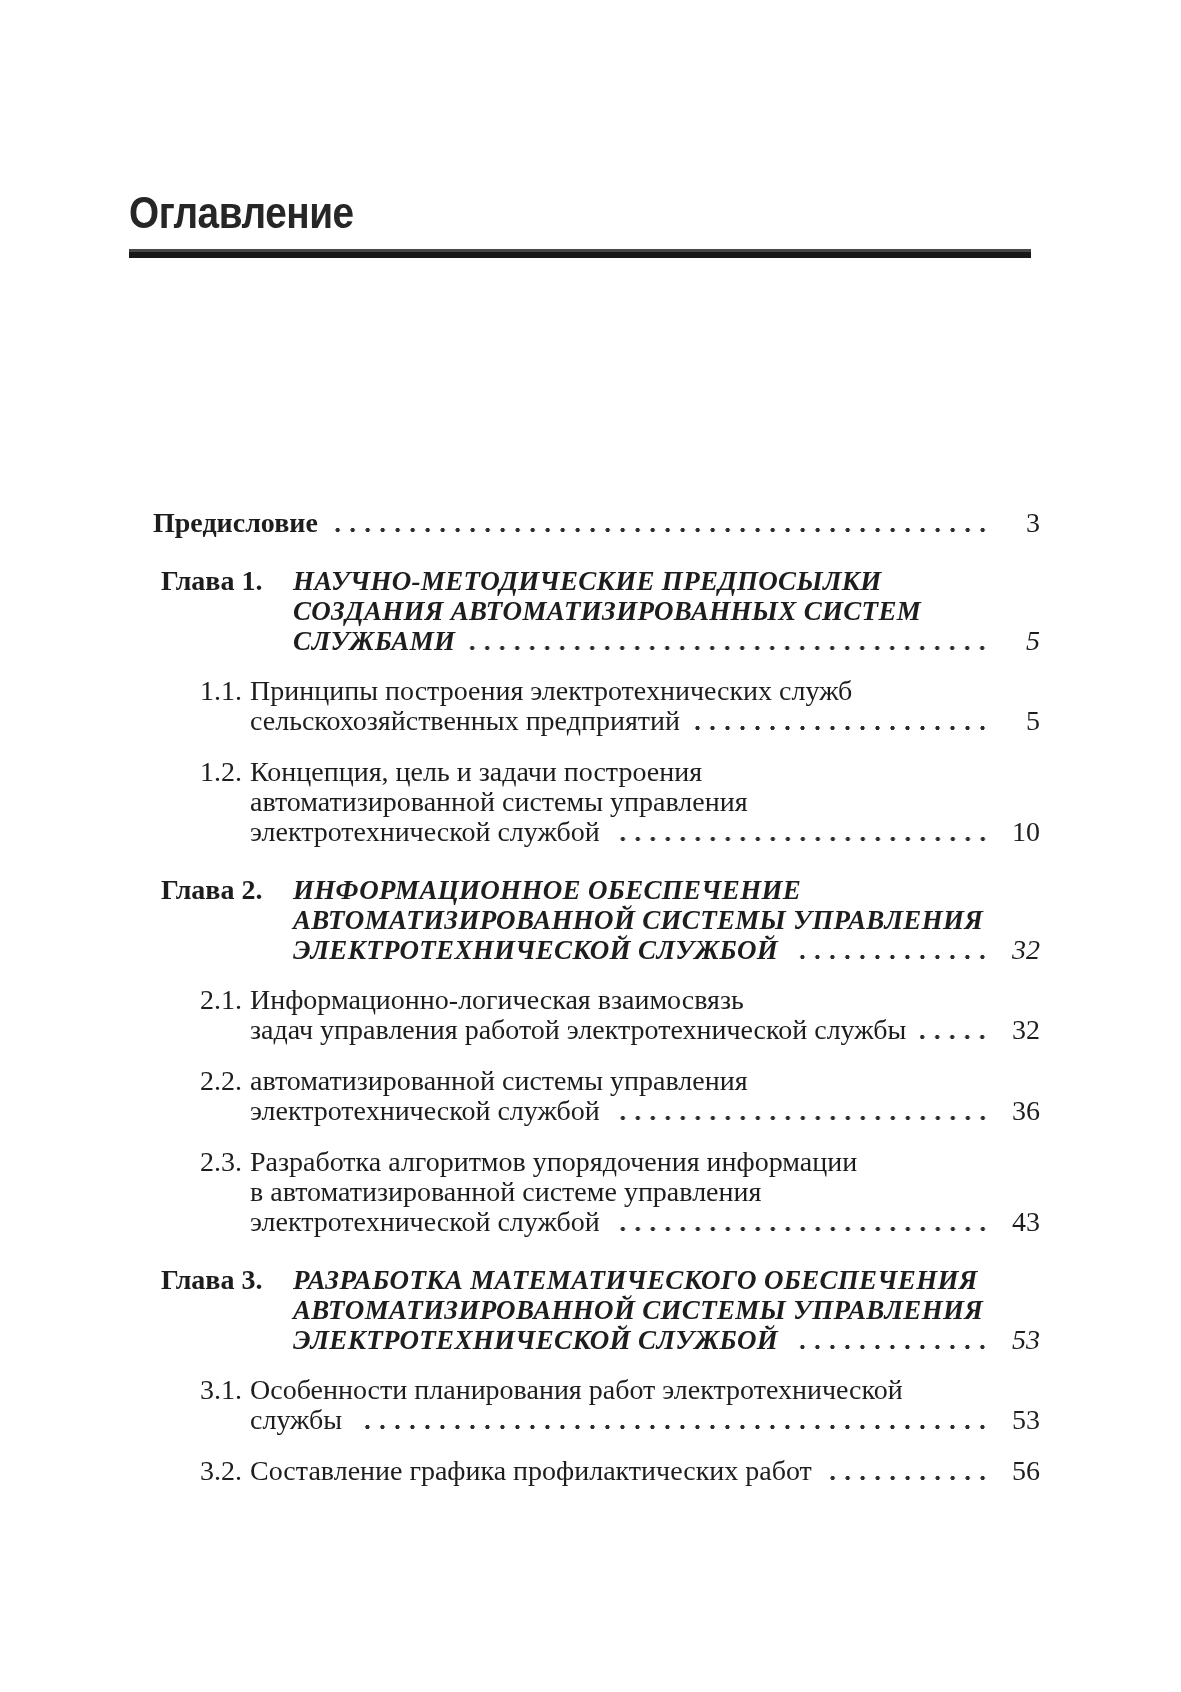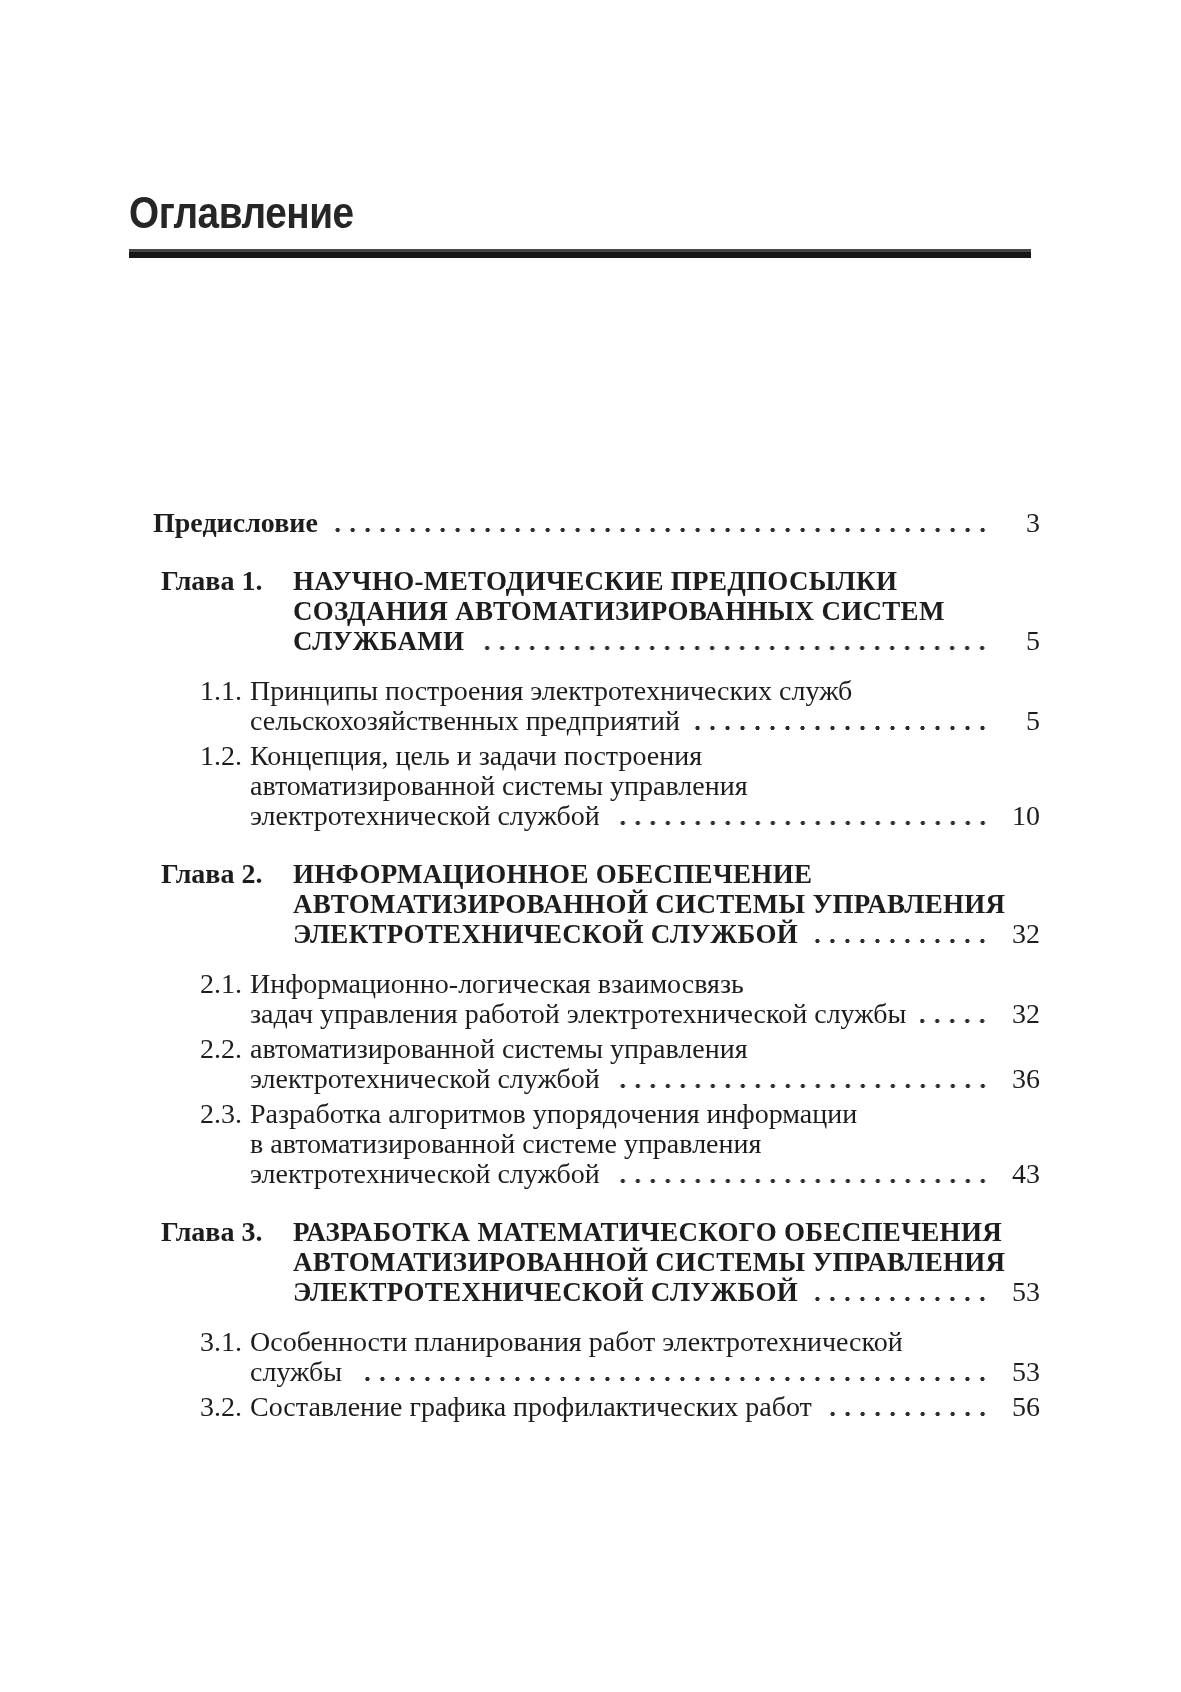--- a/index.html
+++ b/index.html
@@ -43,30 +43,30 @@
     position: absolute;
     left: 153px; top: 508px;
     width: 887px;
     font-size: 28px;
     line-height: 30px;
   }
   .entry { display: flex; align-items: flex-start; }
   .entry.preface { align-items: flex-end; }
   .entry.chapter { margin-top: 28px; margin-left: 8px; }
   .entry.section.first { margin-top: 20px; }
-  .entry.section.next { margin-top: 5px; }
+  .entry.section.next { margin-top: 21px; }
 
   .entry-label { flex: 0 0 auto; }
   .preface > .entry-label { font-weight: 700; }
   .chapter .entry-label { width: 132px; font-weight: 700; }
   .section { padding-left: 47px; }
   .section .entry-label { width: 50px; }
 
   .entry-body { flex: 1 1 auto; min-width: 0; }
-  .chapter .entry-body { font-weight: 700; font-size: 27px; letter-spacing: 0.3px; }
+  .chapter .entry-body { font-weight: 700; font-size: 27px; letter-spacing: 0.3px; font-style: italic; }
 
   .entry-line { display: block; white-space: nowrap; }
   .entry-line.last { display: flex; align-items: flex-end; justify-content: space-between; }
   .preface .leader, .entry-line.last .leader { 
     flex: 1 1 0;
     min-width: 0;
     height: 30px;
     margin-left: 14px;
     margin-right: 8px;
     background-image: radial-gradient(circle, #2b2b2b 1.9px, rgba(0,0,0,0) 2.3px);

